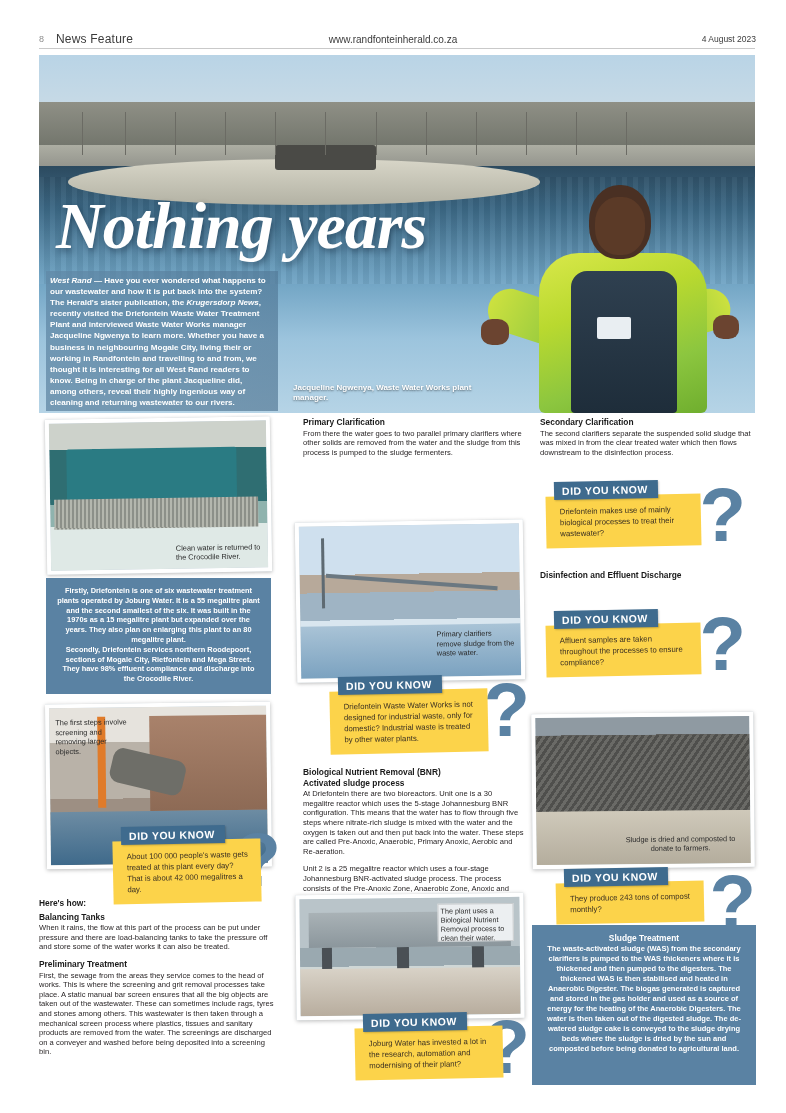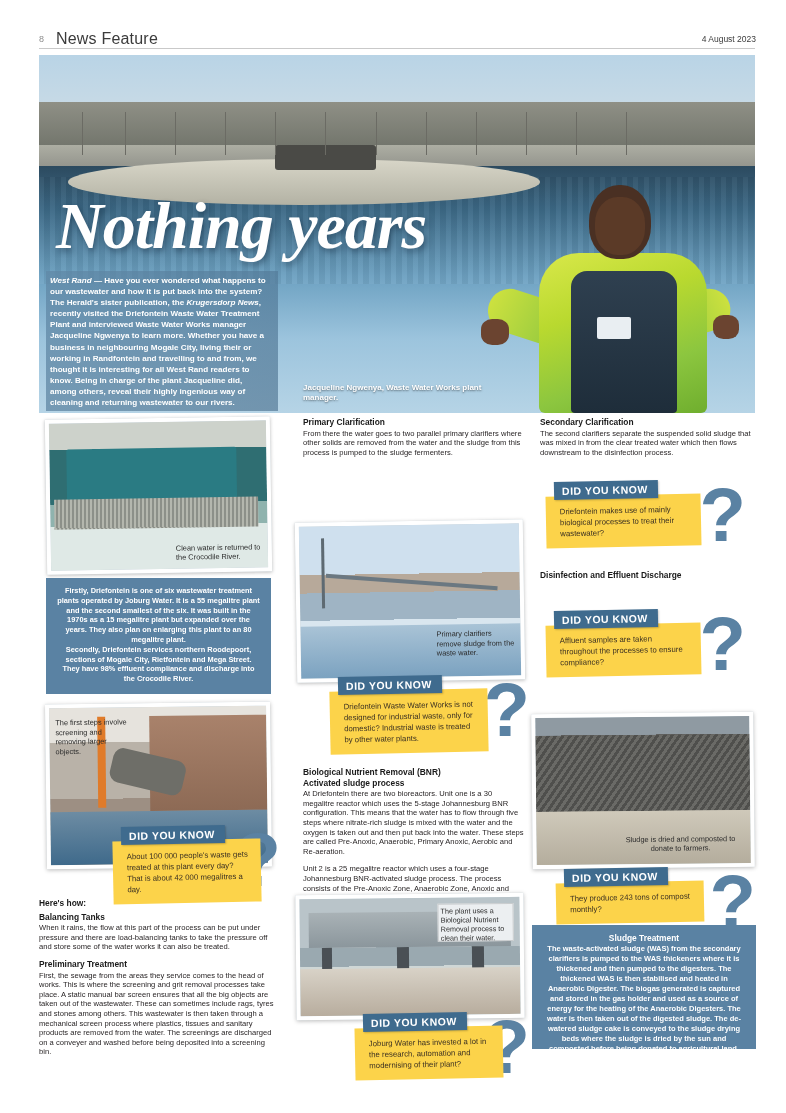--- a/index.html
+++ b/index.html
@@ -11,21 +11,21 @@
     overflow: hidden;
     position: relative;
   }
 
   
   .masthead {
     position: absolute; left: 0; top: 26px; width: 786px; height: 26px;
     display: flex; align-items: center;
   }
   .mast-page { position: absolute; left: 39px; font-size: 9px; color: #8d8d8d; }
-  .mast-section { position: absolute; left: 56px; font-size: 16px; color: #3b3b3b; letter-spacing: .2px; text-align: right; }
+  .mast-section { position: absolute; left: 56px; font-size: 12px; color: #3b3b3b; letter-spacing: .2px; text-align: right; }
   .mast-url { position: absolute; left: 0; width: 786px; text-align: center; font-size: 10px; color: #3b3b3b; }
   .mast-date { position: absolute; right: 30px; font-size: 8.5px; color: #3b3b3b; }
   .mast-rule { position: absolute; left: 39px; top: 48px; width: 716px; height: 1px; background: #c9c9c9; }
 
   
   .hero {
     position: absolute; left: 39px; top: 55px; width: 716px; height: 358px;
     overflow: hidden;
     background: linear-gradient(#cfe2f0, #9fc4de);
   }
@@ -82,21 +82,21 @@
   
   .lead {
     position: absolute; left: 46px; top: 271px; width: 232px; height: 140px;
     padding: 4px 8px 4px 4px;
     color: #ffffff; font-size: 8.1px; font-weight: bold; line-height: 11.1px;
     background: linear-gradient(135deg, rgba(96,136,166,.72), rgba(72,110,140,.62));
   }
   .lead i { font-style: italic; }
 
   .cap-jacq {
-    position: absolute; left: 303px; top: 383px; width: 180px;
+    position: absolute; left: 293px; top: 383px; width: 180px;
     color: #ffffff; font-size: 8px; font-weight: bold; line-height: 10px;
     text-shadow: 0 1px 2px rgba(0,0,0,.5);
   }
 
   
   .col { position: absolute; }
   .body { font-size: 7.6px; line-height: 9.6px; color: #231f20; text-align: left; }
   .body p { margin-bottom: 8px; }
   h3.sub { font-size: 8.4px; font-weight: bold; margin-bottom: 1px; color:#1a1a1a; }
 
@@ -133,20 +133,21 @@
     padding: 10px 12px 9px 14px;
     transform: rotate(-1.2deg);
   }
 </style>
 </head>
 <body>
 
 <div class="masthead">
   <span class="mast-page">8</span>
   <span class="mast-section">News Feature</span>
+  <span class="mast-url">www.randfonteinherald.co.za</span>
   <span class="mast-date">4 August 2023</span>
 </div>
 <div class="mast-rule"></div>
 
 <div class="hero">
   <div class="hero-sky"></div>
   <div class="hero-wall"></div>
   <div class="hero-wall2"></div>
   <div class="hero-water"></div>
   <div class="hero-ripple"></div>
@@ -294,16 +295,16 @@
   <div style="position:absolute;left:0;bottom:0;width:100%;height:36%;background:linear-gradient(#cfc9ba,#b4ad9d);"></div>
   <div class="cap" style="right:8px; bottom:10px; width:124px; text-align:center;">Sludge is dried and composted to donate to farmers.</div>
 </div>
 
 <div class="dyk" style="left:556px; top:868px; width:200px; height:62px;">
   <div class="qm">?</div>
   <div class="bodybox" style="width:148px;">They produce 243 tons of compost monthly?</div>
   <div class="tab">DID YOU KNOW</div>
 </div>
 
-<div class="bluebox" style="left:532px; top:925px; width:224px; height:124px; font-size:7.5px; line-height:10px;">
+<div class="bluebox" style="left:532px; top:925px; width:224px; height:160px; font-size:7.5px; line-height:10px;">
   <h3>Sludge Treatment</h3>
   <span>The waste-activated sludge (WAS) from the secondary clarifiers is pumped to the WAS thickeners where it is thickened and then pumped to the digesters. The thickened WAS is then stabilised and heated in Anaerobic Digester. The biogas generated is captured and stored in the gas holder and used as a source of energy for the heating of the Anaerobic Digesters. The water is then taken out of the digested sludge. The de-watered sludge cake is conveyed to the sludge drying beds where the sludge is dried by the sun and composted before being donated to agricultural land.</span>
 </div>
 
 </body></html>

